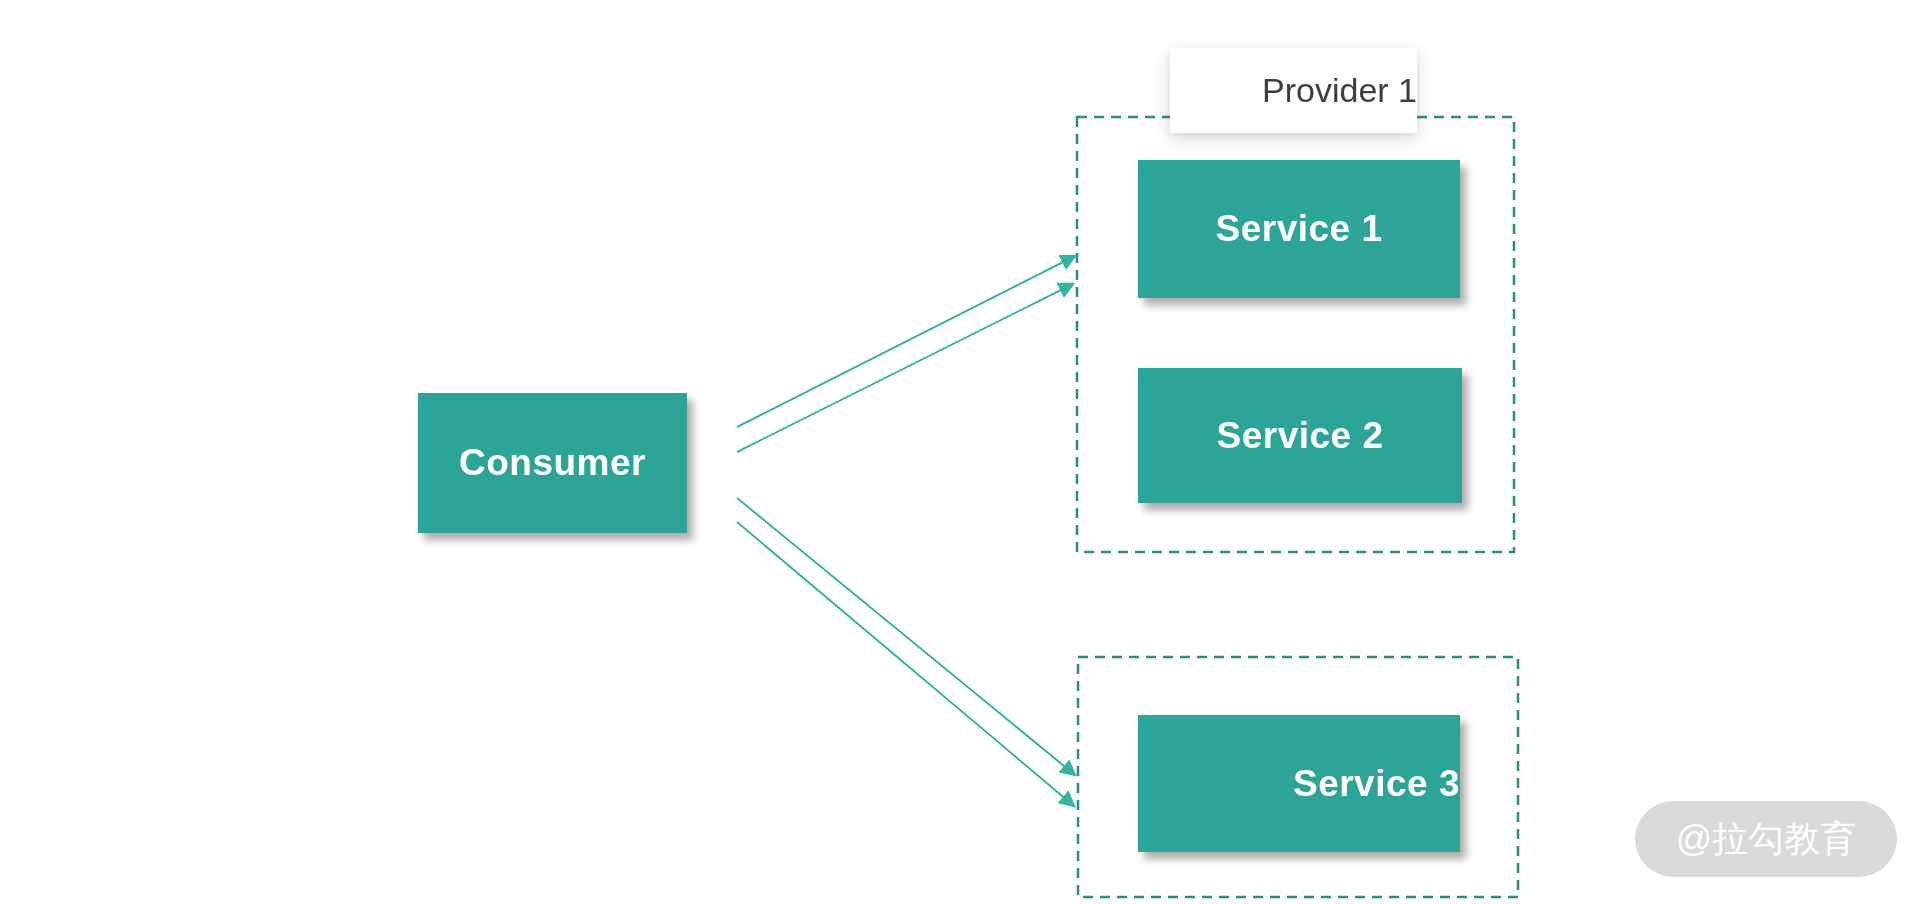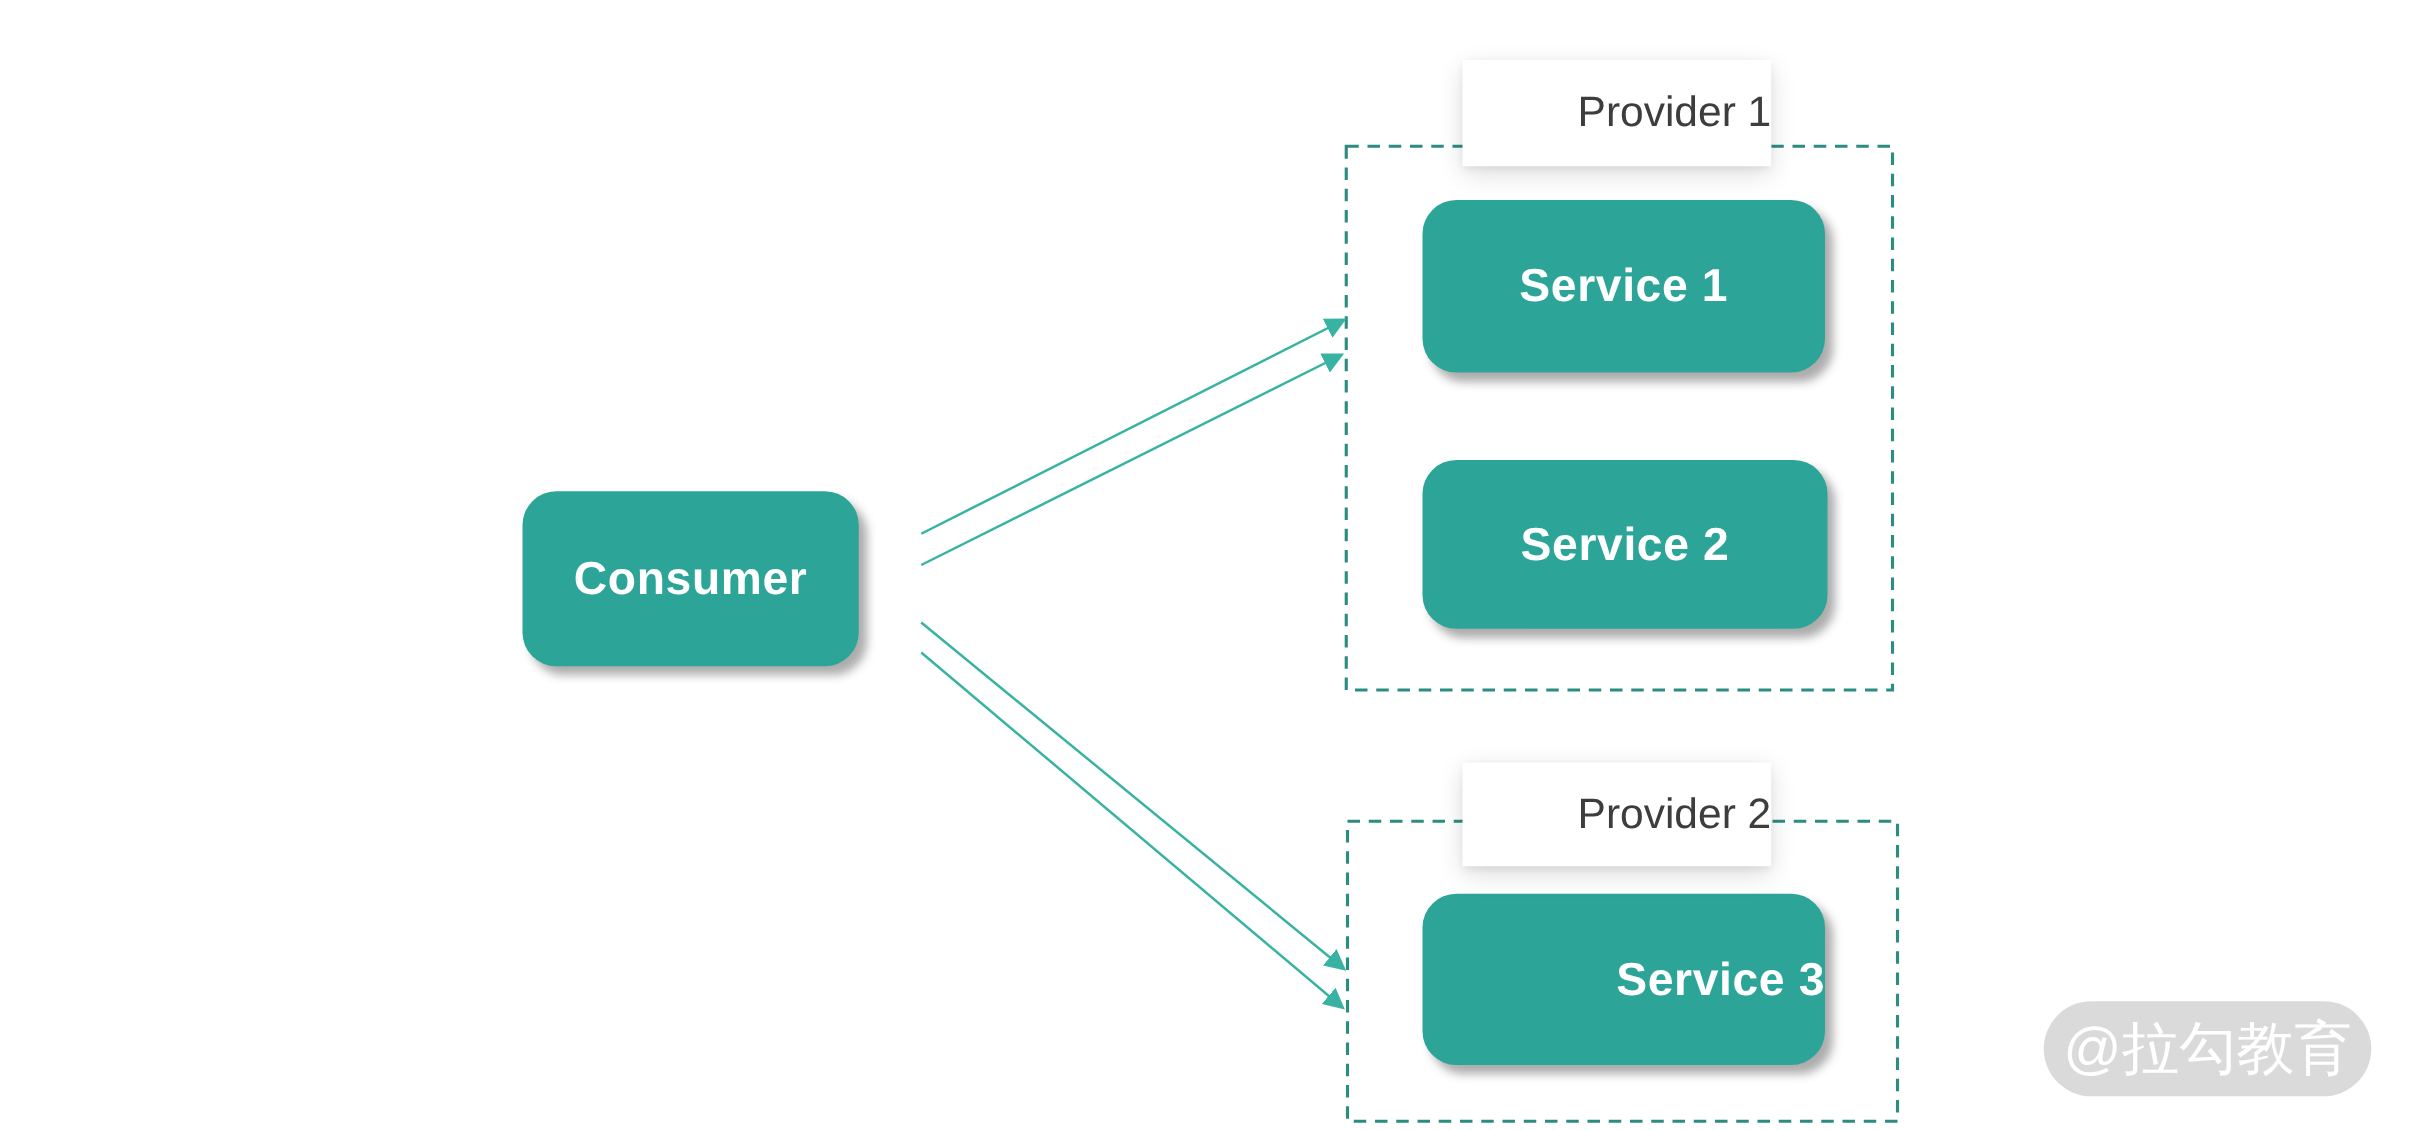--- a/index.html
+++ b/index.html
@@ -26,21 +26,20 @@
     z-index: 2;
     background: var(--node-fill, #2ca598);
     color: var(--node-text, #ffffff);
     display: flex;
     align-items: center;
     justify-content: center;
     font-size: 37px;
     font-weight: 600;
     letter-spacing: 0.5px;
     box-shadow: 6px 7px 8px rgba(70, 70, 70, 0.45);
-    border-radius: 27px;
   }
   .node-consumer { left: 418px; top: 393px; width: 269px; height: 140px; }
   .node-service1 { left: 1138px; top: 160px; width: 322px; height: 138px; }
   .node-service2 { left: 1138px; top: 368px; width: 324px; height: 135px; }
   .node-service3 { left: 1138px; top: 715px; width: 322px; height: 137px; justify-content: flex-end; }
   .group-label {
     position: absolute;
     z-index: 3;
     background: #ffffff;
     color: var(--label-text, #3d3d3d);
@@ -59,21 +58,21 @@
     left: 1635px;
     top: 801px;
     width: 262px;
     height: 76px;
     border-radius: 38px;
     background: var(--watermark-bg, #dadada);
     color: var(--watermark-text, #ffffff);
     display: flex;
     align-items: center;
     justify-content: center;
-    font-size: 46px;
+    font-size: 36px;
     font-weight: 400;
   }
 </style>
 </head>
 <body>
 
 <div class="canvas">
 
   <svg class="connector-layer" width="1930" height="904" viewBox="0 0 1930 904">
     <defs>
@@ -101,23 +100,20 @@
     <span>Provider 1</span>
   </div>
 
   <div class="node node-service1">
     <span>Service 1</span>
   </div>
   <div class="node node-service2">
     <span>Service 2</span>
   </div>
 
-  <div class="group-label label-provider2">
-    <span>Provider 2</span>
-  </div>
 
   <div class="node node-service3">
     <span>Service 3</span>
   </div>
 
   <div class="watermark">
     <span>@拉勾教育</span>
   </div>
 
 </div>

